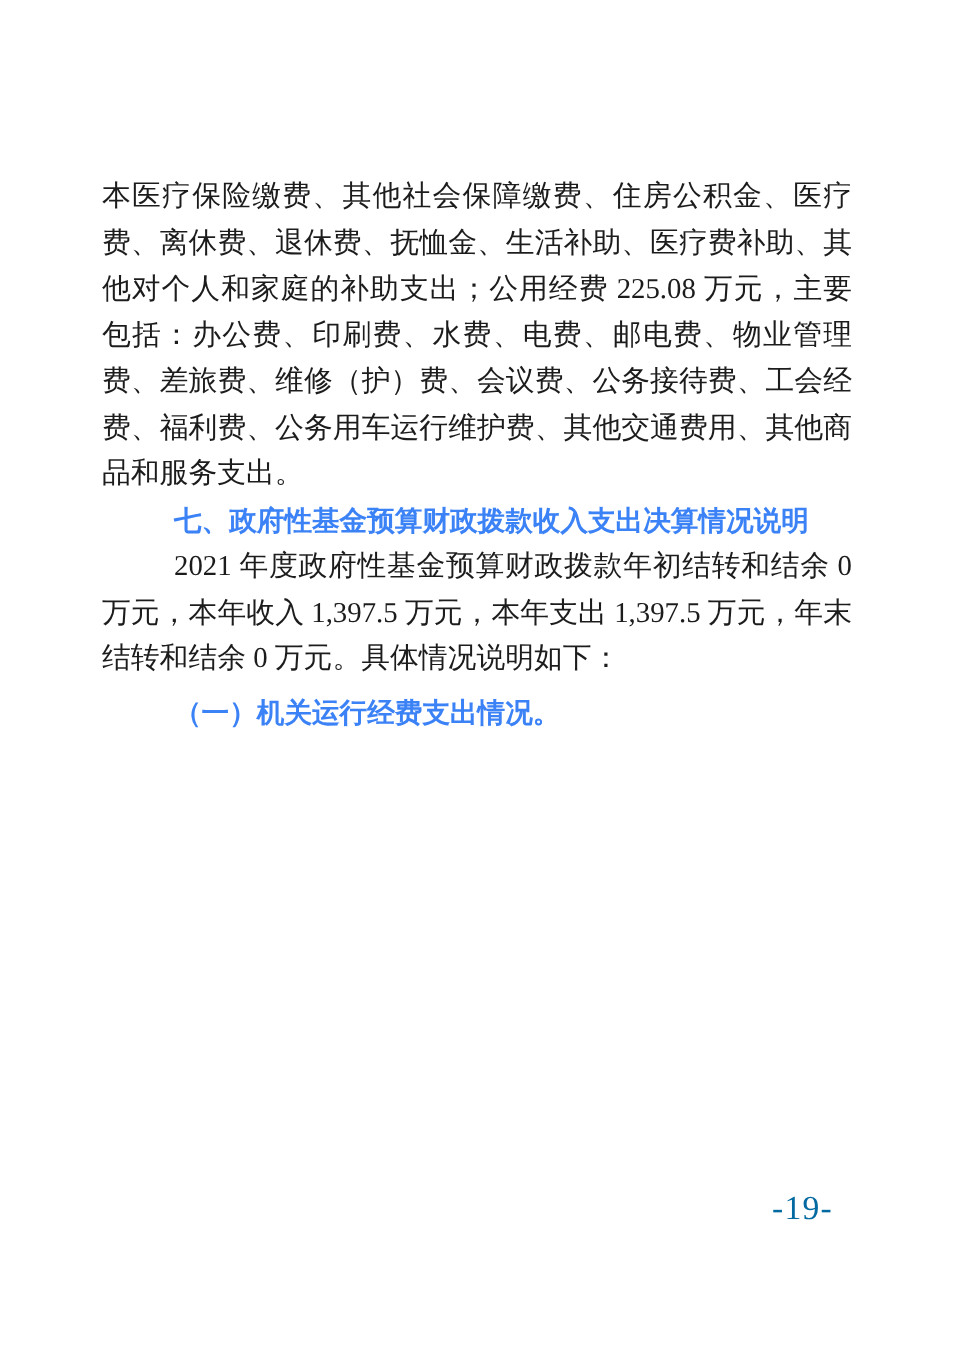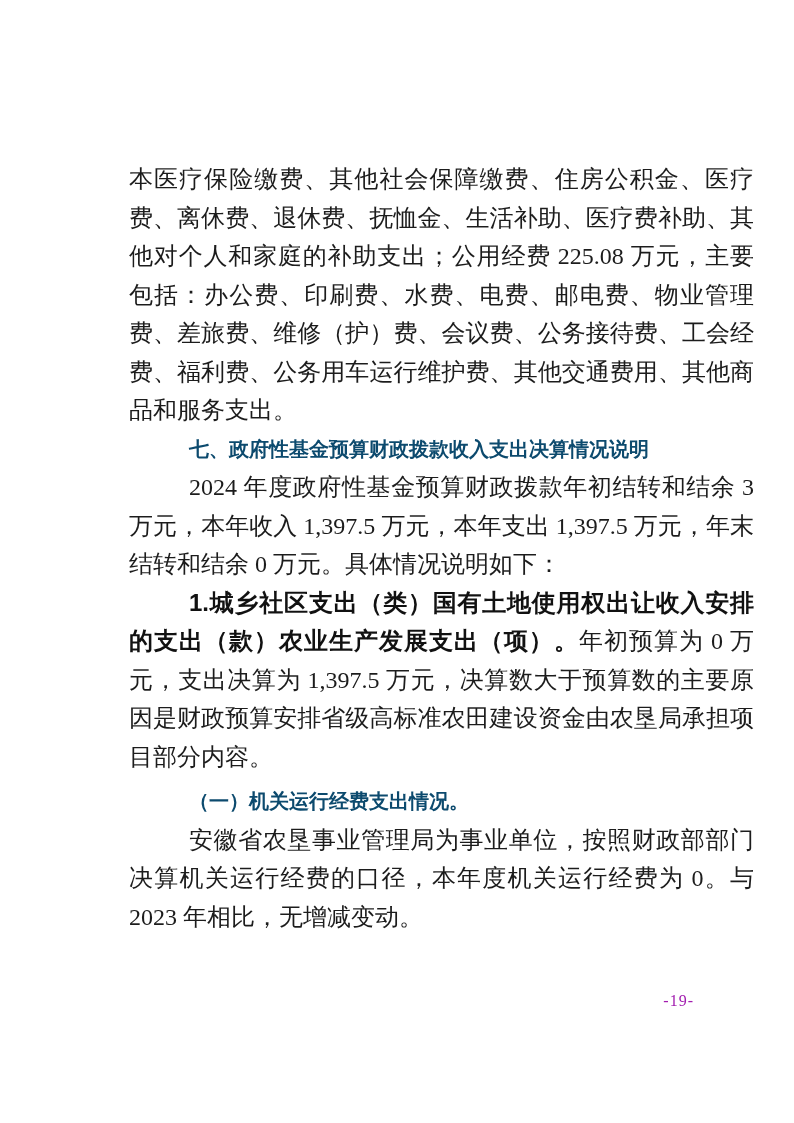--- a/index.html
+++ b/index.html
@@ -10,79 +10,76 @@
   .page {
     position: relative;
     width: 794px;
     height: 1123px;
     background: #ffffff;
     overflow: hidden;
   }
   .content {
     position: absolute;
     left: 85px;
-    top: 160px;
+    top: 145px;
     width: 625px;
     color: #1c1c1c;
     font-size: 24px;
     line-height: 38.5px;
     text-align: justify;
     font-family: "Liberation Serif", "DejaVu Serif", serif;
-    margin-left: 44px;
   }
   .para {
     text-indent: 60px;
   }
   .para-continuation {
     text-indent: 0;
   }
   .heading {
     text-indent: 60px;
     font-family: "Liberation Sans", "DejaVu Sans", sans-serif;
     font-weight: 700;
-    color: #0c4a6e;
-    font-size: 20px;
+    color: #3b82f6;
+    font-size: 23px;
     line-height: 38.5px;
   }
   .heading-nine { margin-top: 5px; }
   .heading-nine-sub { margin-top: 6px; }
   .bold-lead {
     font-family: "Liberation Sans", "DejaVu Sans", sans-serif;
     font-weight: 700;
     color: #111111;
   }
   .page-number {
     position: absolute;
     top: 992px;
     right: 100px;
-    font-size: 16px;
+    font-size: 28px;
     letter-spacing: 1px;
-    color: #a21caf;
+    color: #0369a1;
     font-family: "Liberation Serif", "DejaVu Serif", serif;
   }
 </style>
 </head>
 <body>
 
 <div class="page">
 
   <div class="content">
 
     <p class="para para-continuation">本医疗保险缴费、其他社会保障缴费、住房公积金、医疗费、离休费、退休费、抚恤金、生活补助、医疗费补助、其他对个人和家庭的补助支出；公用经费 225.08 万元，主要包括：办公费、印刷费、水费、电费、邮电费、物业管理费、差旅费、维修（护）费、会议费、公务接待费、工会经费、福利费、公务用车运行维护费、其他交通费用、其他商品和服务支出。</p>
 
     <div class="heading">七、政府性基金预算财政拨款收入支出决算情况说明</div>
 
-    <p class="para">2024 年度政府性基金预算财政拨款年初结转和结余 3 万元，本年收入 1,397.5 万元，本年支出 1,397.5 万元，年末结转和结余 0 万元。具体情况说明如下：</p>
+    <p class="para">2021 年度政府性基金预算财政拨款年初结转和结余 0 万元，本年收入 1,397.5 万元，本年支出 1,397.5 万元，年末结转和结余 0 万元。具体情况说明如下：</p>
 
-    <p class="para"><span class="bold-lead">1.城乡社区支出（类）国有土地使用权出让收入安排的支出（款）农业生产发展支出（项）。</span><span>年初预算为 0 万元，支出决算为 1,397.5 万元，决算数大于预算数的主要原因是财政预算安排省级高标准农田建设资金由农垦局承担项目部分内容。</span></p>
 
 
 
 
     <div class="heading heading-nine-sub">（一）机关运行经费支出情况。</div>
 
-    <p class="para">安徽省农垦事业管理局为事业单位，按照财政部部门决算机关运行经费的口径，本年度机关运行经费为 0。与 2023 年相比，无增减变动。</p>
 
   </div>
 
   <div class="page-number">-19-</div>
 
 </div>
 
 </body></html>

